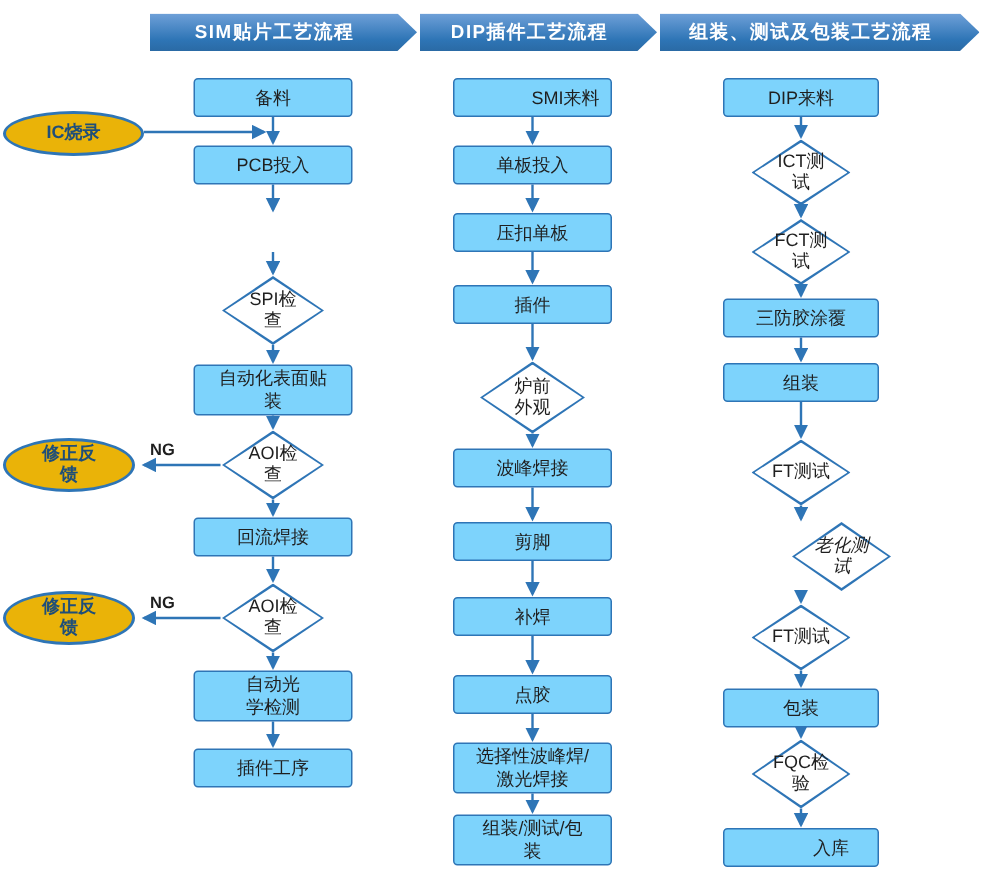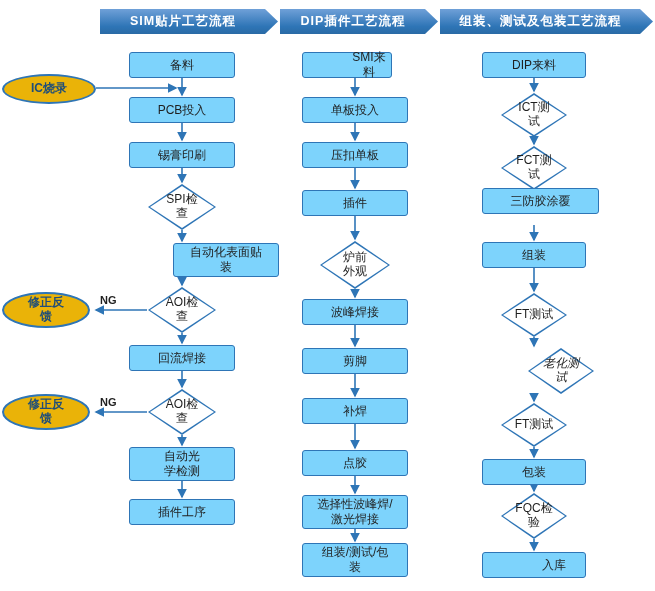--- a/index.html
+++ b/index.html
@@ -102,41 +102,40 @@
   <div class="ellipse" style="left:2px;top:74px;width:94px;height:30px;">IC烧录</div>
   <div class="ellipse" style="left:2px;top:292px;width:88px;height:36px;">修正反
 馈</div>
   <div class="ellipse" style="left:2px;top:394px;width:88px;height:36px;">修正反
 馈</div>
   <span class="ng" style="left:100px;top:294px;">NG</span>
   <span class="ng" style="left:100px;top:396px;">NG</span>
 
   <div class="rect" style="left:129px;top:52px;width:106px;height:26px;">备料</div>
   <div class="rect" style="left:129px;top:97px;width:106px;height:26px;">PCB投入</div>
-  <div class="rect" style="left:129px;top:142px;width:106px;height:26px;">锡膏印刷</div>
   <div class="diamond" style="left:148px;top:184px;width:68px;height:46px;">
     <div class="d-label">SPI检
 查</div>
   </div>
-  <div class="rect" style="left:129px;top:243px;width:106px;height:34px;margin-left:44px;">自动化表面贴
+  <div class="rect" style="left:129px;top:243px;width:106px;height:34px;">自动化表面贴
 装</div>
   <div class="diamond" style="left:148px;top:287px;width:68px;height:46px;">
     <div class="d-label">AOI检
 查</div>
   </div>
   <div class="rect" style="left:129px;top:345px;width:106px;height:26px;">回流焊接</div>
   <div class="diamond" style="left:148px;top:389px;width:68px;height:46px;">
     <div class="d-label">AOI检
 查</div>
   </div>
   <div class="rect" style="left:129px;top:447px;width:106px;height:34px;">自动光
 学检测</div>
   <div class="rect" style="left:129px;top:499px;width:106px;height:26px;">插件工序</div>
 
-  <div class="rect" style="left:302px;top:52px;width:90px;height:26px;padding-left:44px;">SMI来料</div>
+  <div class="rect" style="left:302px;top:52px;width:106px;height:26px;padding-left:44px;">SMI来料</div>
   <div class="rect" style="left:302px;top:97px;width:106px;height:26px;">单板投入</div>
   <div class="rect" style="left:302px;top:142px;width:106px;height:26px;">压扣单板</div>
   <div class="rect" style="left:302px;top:190px;width:106px;height:26px;">插件</div>
   <div class="diamond" style="left:320px;top:241px;width:70px;height:48px;">
     <div class="d-label">炉前
 外观</div>
   </div>
   <div class="rect" style="left:302px;top:348px;width:106px;height:26px;">剪脚</div>
   <div class="rect" style="left:302px;top:299px;width:106px;height:26px;">波峰焊接</div>
   <div class="rect" style="left:302px;top:398px;width:106px;height:26px;text-align:center;">补焊</div>
@@ -148,21 +147,21 @@
 
   <div class="rect" style="left:482px;top:52px;width:104px;height:26px;">DIP来料</div>
   <div class="diamond" style="left:501px;top:93px;width:66px;height:44px;">
     <div class="d-label">ICT测
 试</div>
   </div>
   <div class="diamond" style="left:501px;top:146px;width:66px;height:44px;">
     <div class="d-label">FCT测
 试</div>
   </div>
-  <div class="rect" style="left:482px;top:188px;width:117px;height:26px;">三防胶涂覆</div>
+  <div class="rect" style="left:482px;top:199px;width:104px;height:26px;">三防胶涂覆</div>
   <div class="rect" style="left:482px;top:242px;width:104px;height:26px;">组装</div>
   <div class="diamond" style="left:501px;top:293px;width:66px;height:44px;">
     <div class="d-label">FT测试</div>
   </div>
   <div class="diamond" style="left:528px;top:348px;width:66px;height:46px;font-style:italic;">
     <div class="d-label">老化测
 试</div>
   </div>
   <div class="diamond" style="left:501px;top:403px;width:66px;height:44px;">
     <div class="d-label">FT测试</div>

